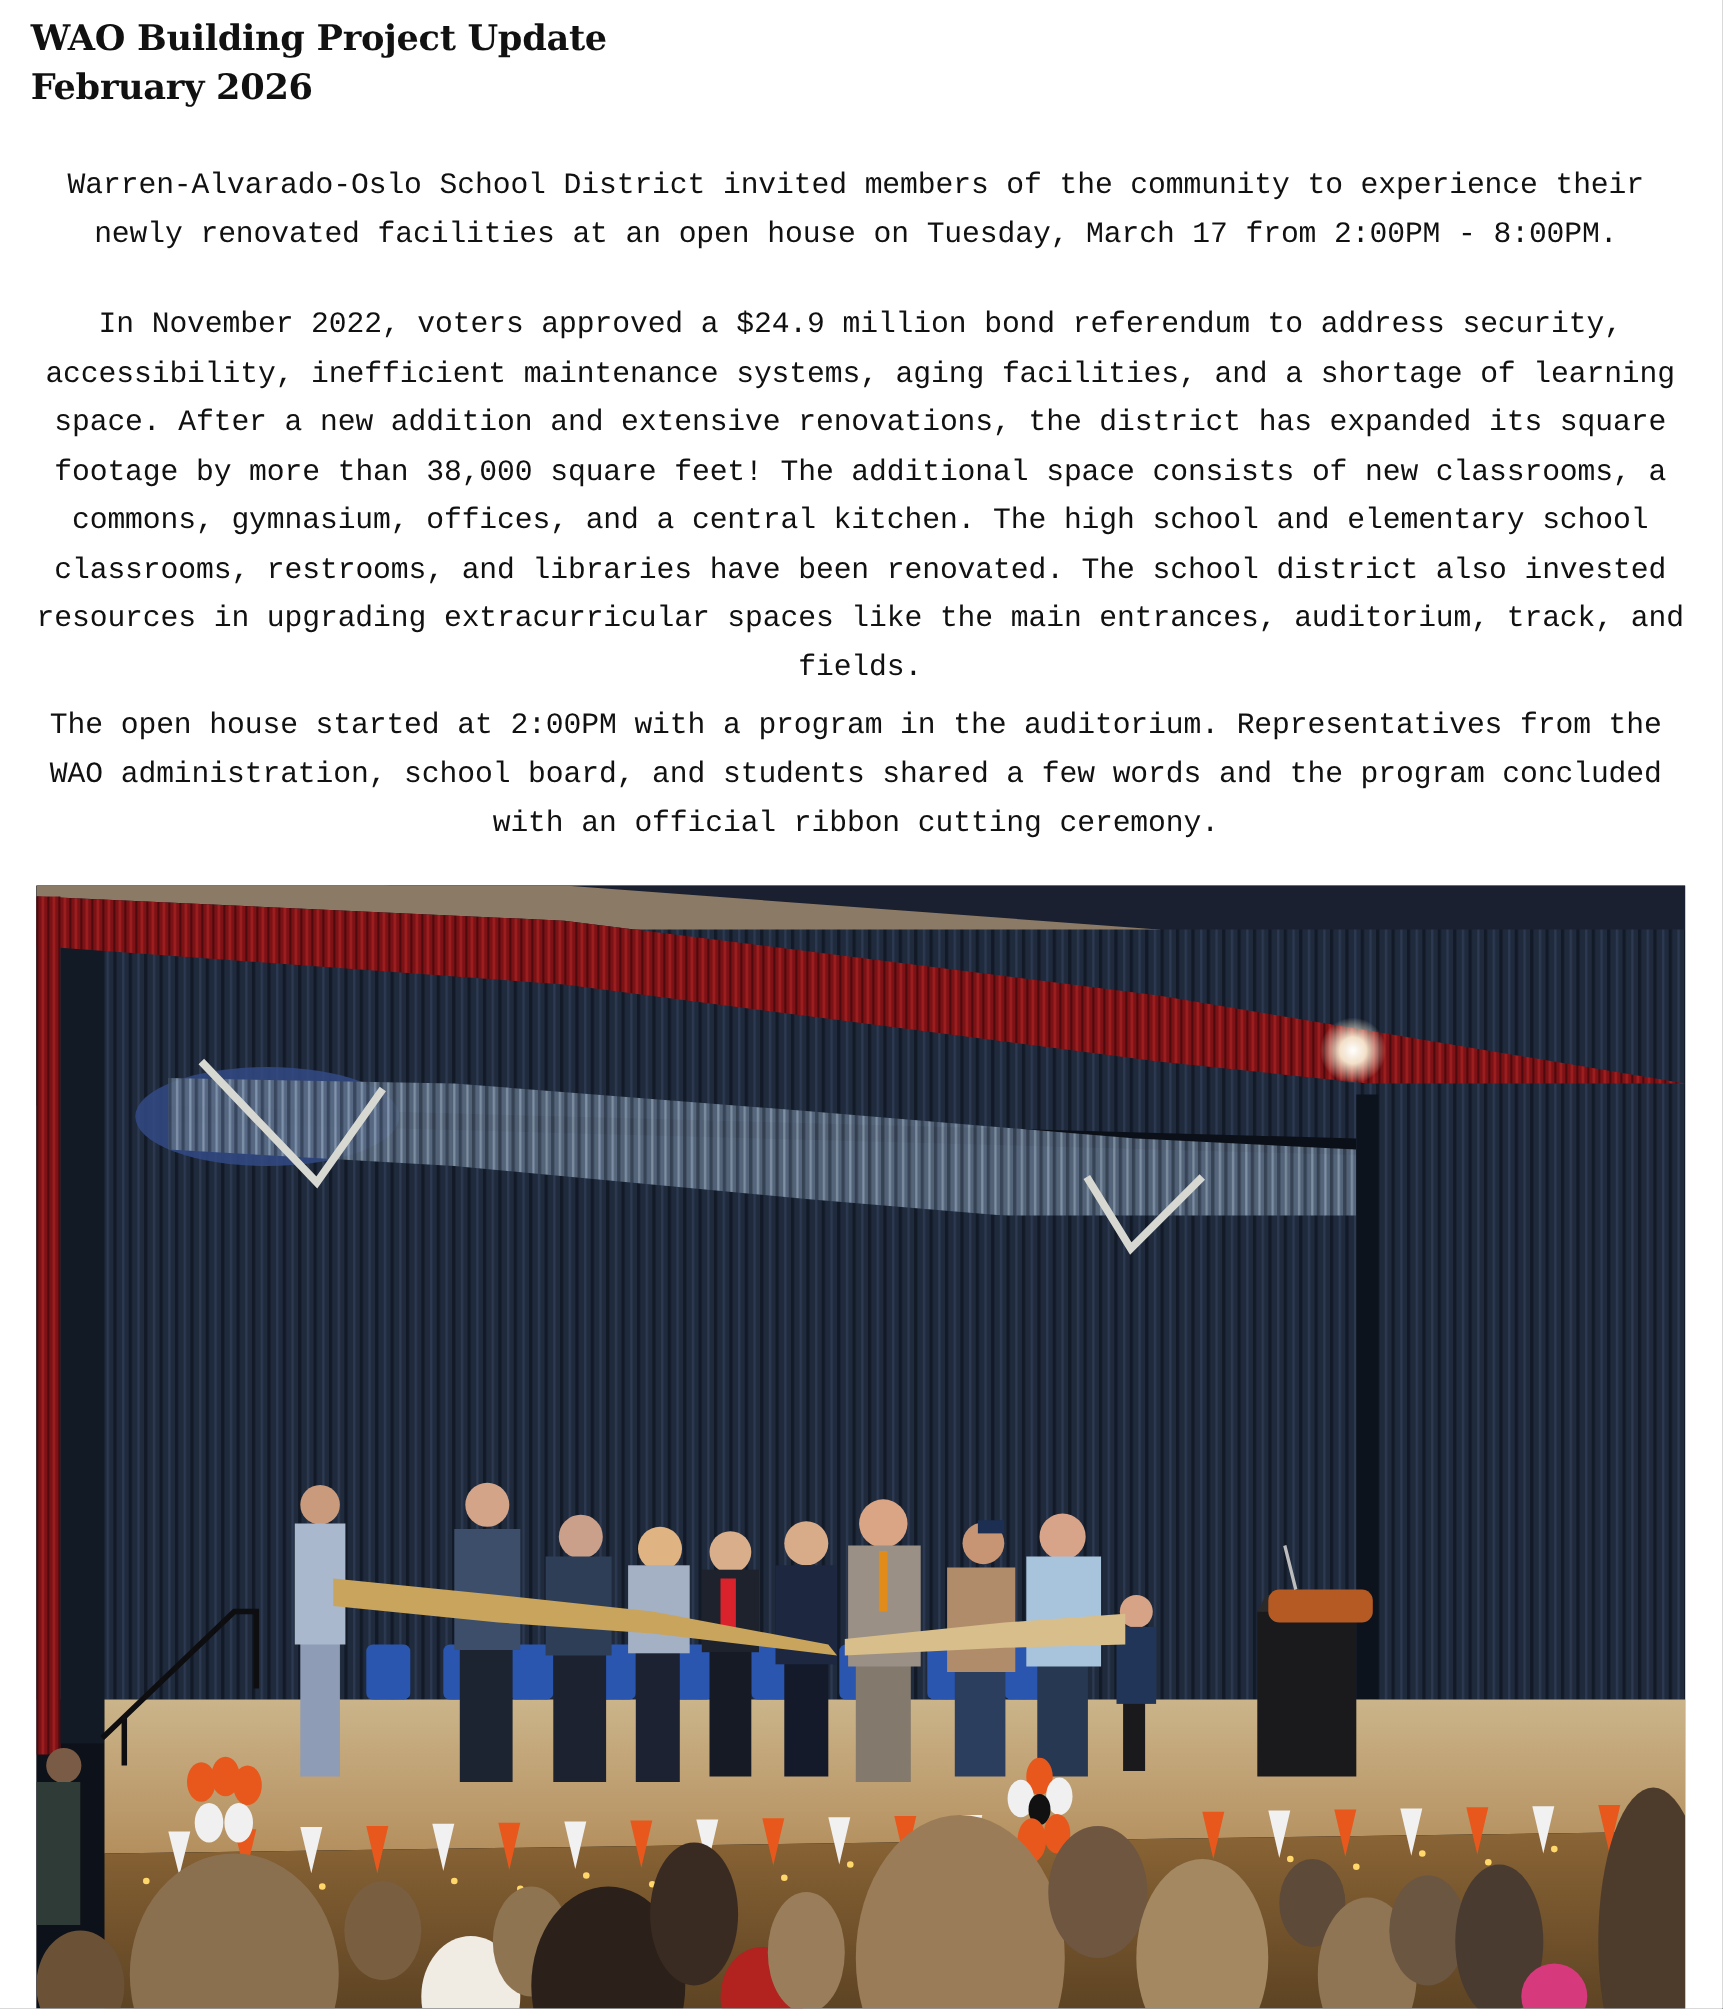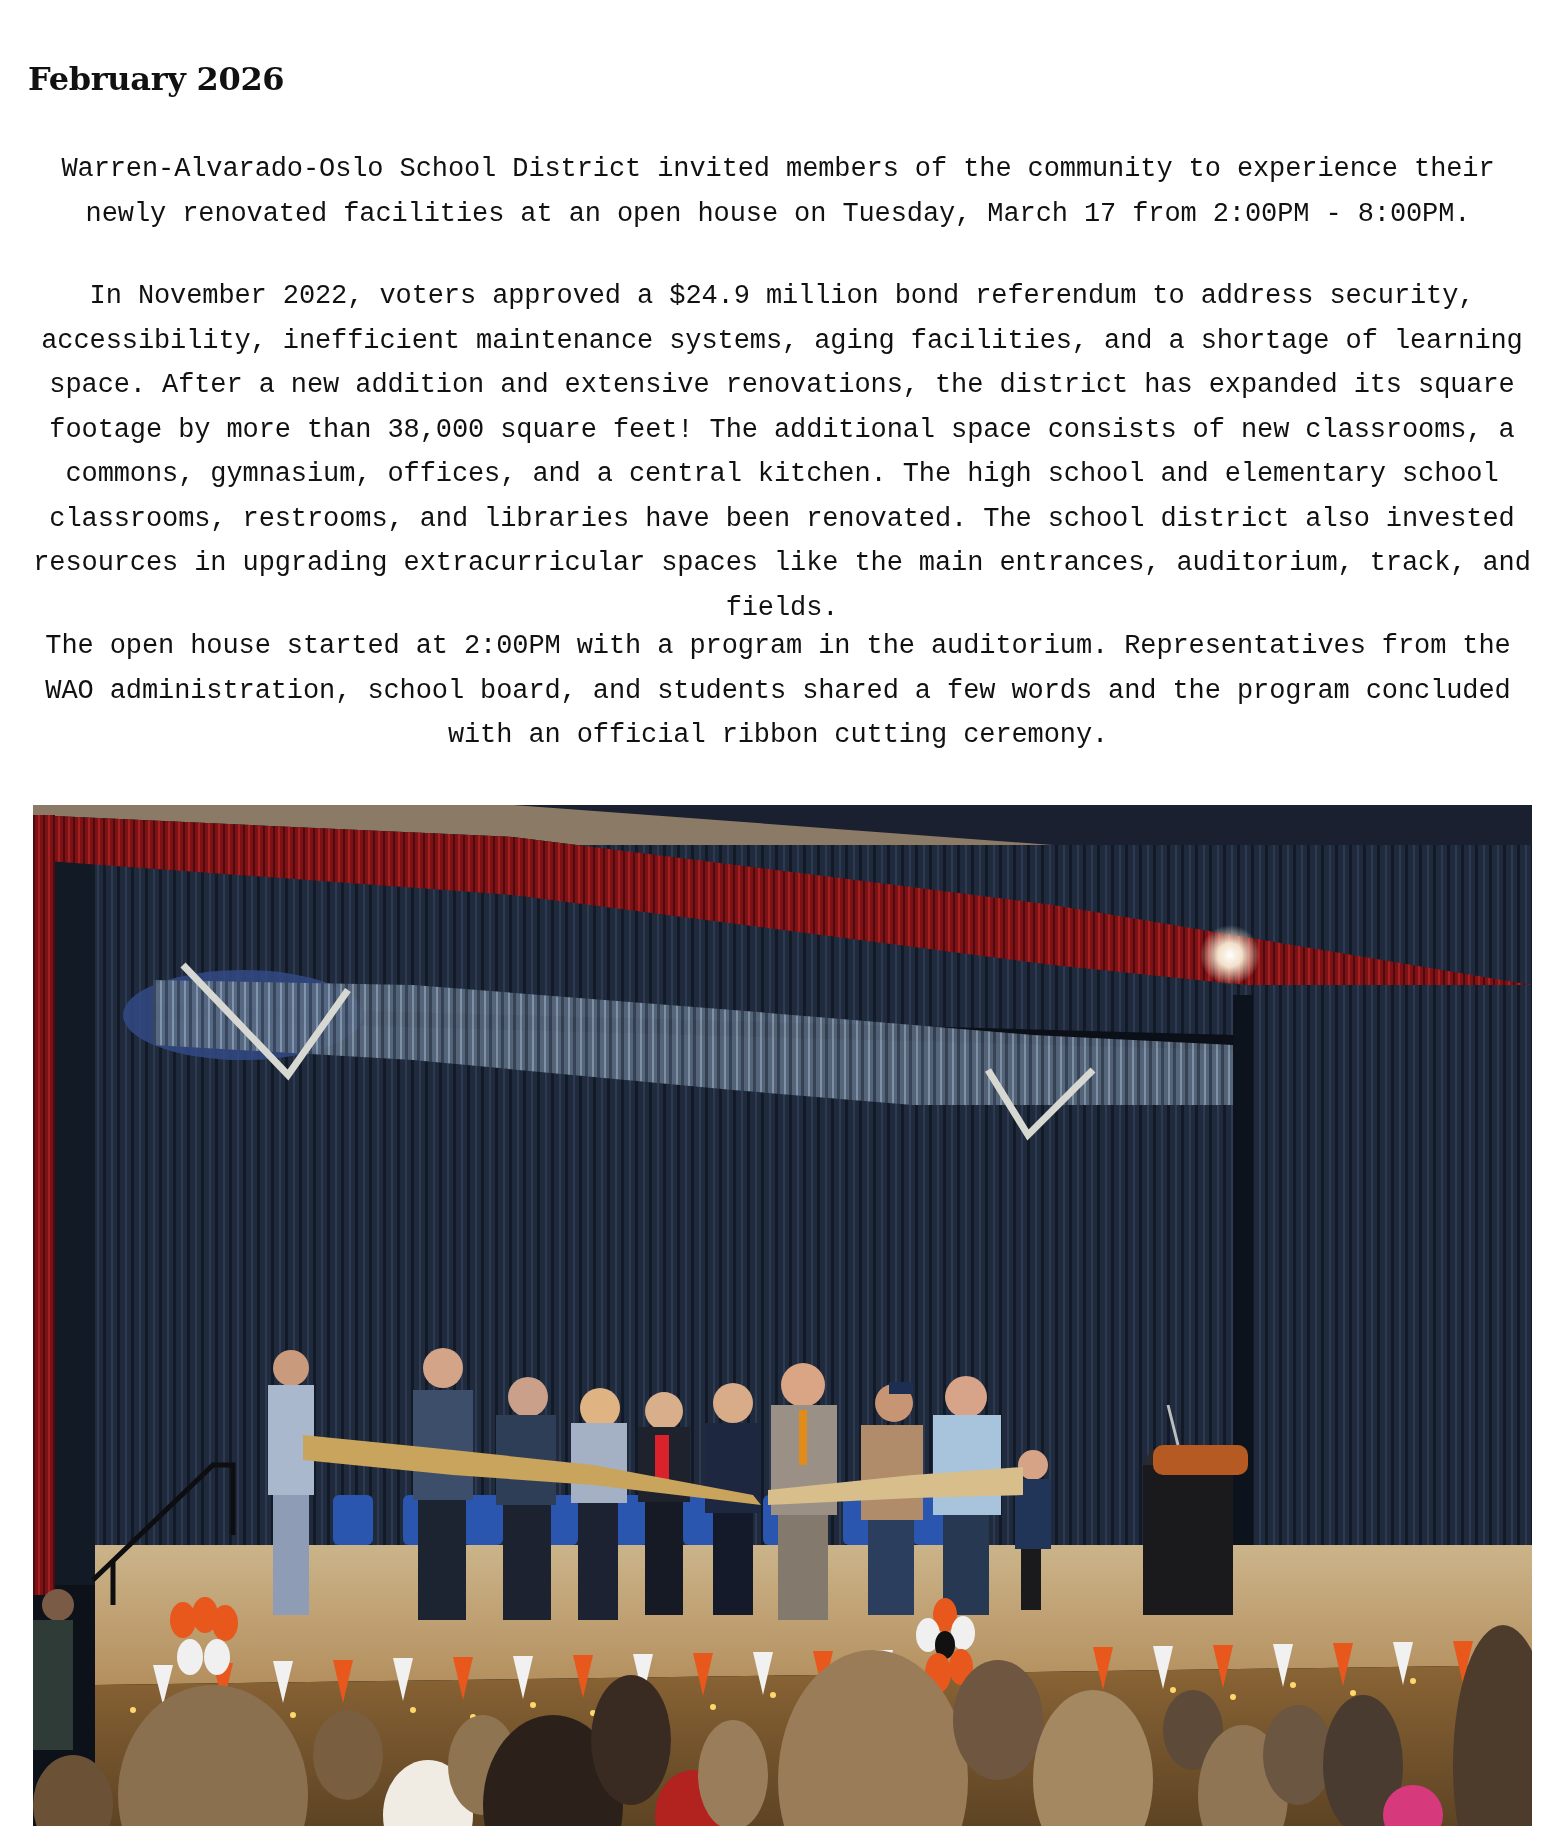--- a/index.html
+++ b/index.html
@@ -32,39 +32,39 @@
     .para {
       font-family: Liberation Mono, monospace;
       font-size: 27px;
       line-height: 44.5px;
       margin: 0;
       letter-spacing: -0.1px;
       text-align: center;
     }
     #p1 { position: absolute; top: 135px; left: 0; width: 1500px; }
     #p2 { position: absolute; top: 262px; left: 4px; width: 1500px; }
-    #p3 { position: absolute; top: 612px; left: 0; width: 1500px; }
+    #p3 { position: absolute; top: 626px; left: 0; width: 1500px; }
 
     .photo {
       position: absolute;
       left: 33px;
       top: 805px;
       width: 1499px;
       height: 1021px;
       overflow: hidden;
       background: #0d1119;
     }
     .photo svg { display: block; }
   </style>
 </head>
 <body>
 
 <div class="doc">
   <h1 class="title">
-    <br>
+    <span>WAO Building Project Update</span><br>
     <span>February 2026</span>
   </h1>
 
   <p class="para" id="p1">Warren-Alvarado-Oslo School District invited members of the community to experience their newly renovated facilities at an open house on Tuesday, March 17 from 2:00PM - 8:00PM.</p>
   <p class="para" id="p2">In November 2022, voters approved a $24.9 million bond referendum to address security, accessibility, inefficient maintenance systems, aging facilities, and a shortage of learning space. After a new addition and extensive renovations, the district has expanded its square footage by more than 38,000 square feet! The additional space consists of new classrooms, a commons, gymnasium, offices, and a central kitchen. The high school and elementary school classrooms, restrooms, and libraries have been renovated. The school district also invested resources in upgrading extracurricular spaces like the main entrances, auditorium, track, and fields.</p>
   <p class="para" id="p3">The open house started at 2:00PM with a program in the auditorium. Representatives from the WAO administration, school board, and students shared a few words and the program concluded with an official ribbon cutting ceremony.</p>
 </div>
 
 <div class="photo">
   <svg width="1499" height="1021" viewBox="0 0 1499 1021" xmlns="http://www.w3.org/2000/svg">

